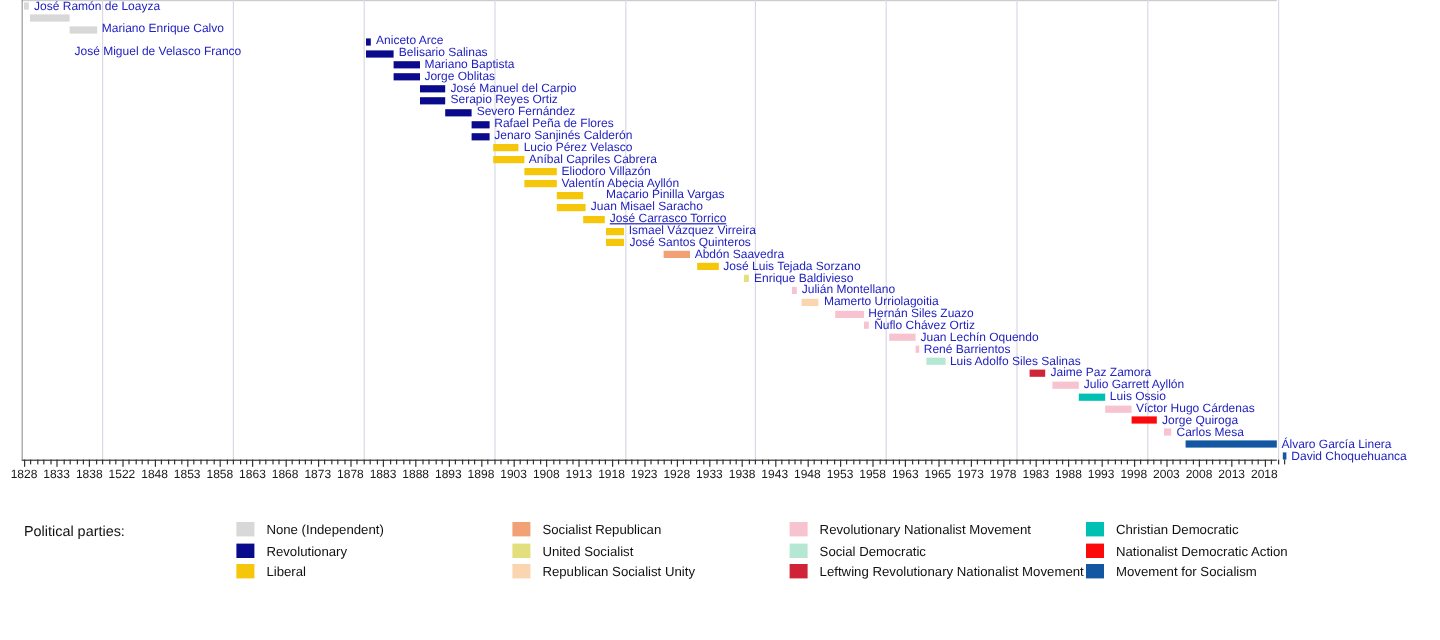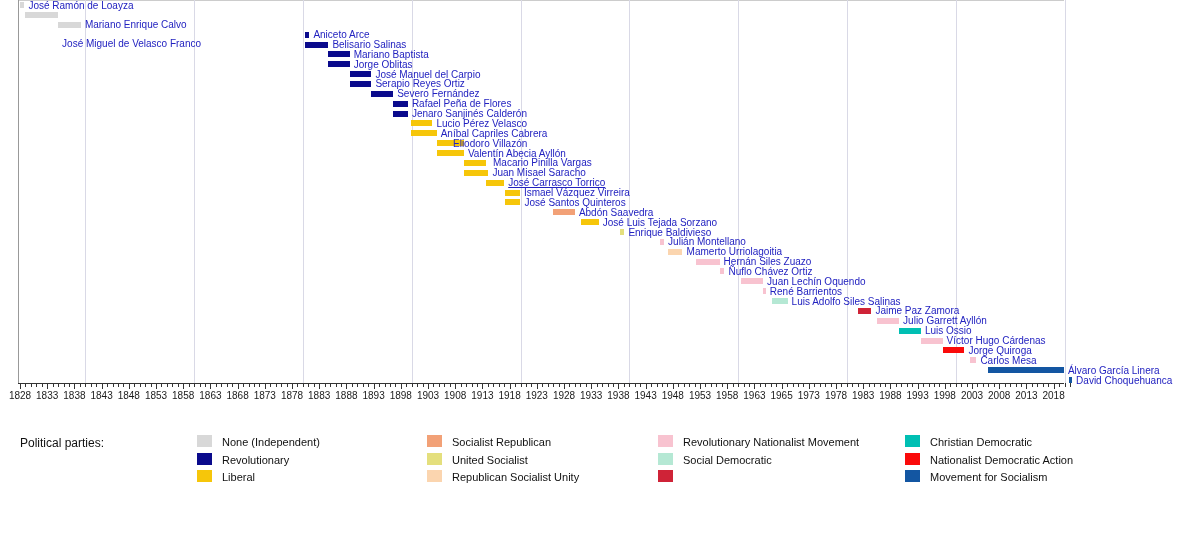--- a/index.html
+++ b/index.html
@@ -235,21 +235,21 @@
       <div class="tick" style="left: 1037.3px; top: 383px; height: 4px;"></div>
       <div class="tick" style="left: 1042.7px; top: 383px; height: 4px;"></div>
       <div class="tick" style="left: 1048.2px; top: 383px; height: 4px;"></div>
       <div class="tick" style="left: 1053.6px; top: 383px; height: 6px;"></div>
       <div class="tick" style="left: 1059px; top: 383px; height: 4px;"></div>
       <div class="tick" style="left: 1064.5px; top: 383px; height: 4px;"></div>
       <div class="tick" style="left: 1069.9px; top: 383px; height: 4px;"></div>
       <div class="tick-label" style="left: 20px; top: 390px;">1828</div>
       <div class="tick-label" style="left: 47.2px; top: 390px;">1833</div>
       <div class="tick-label" style="left: 74.4px; top: 390px;">1838</div>
-      <div class="tick-label" style="left: 101.6px; top: 390px;">1843</div>
+      <div class="tick-label" style="left: 101.6px; top: 390px;">1522</div>
       <div class="tick-label" style="left: 128.8px; top: 390px;">1848</div>
       <div class="tick-label" style="left: 156px; top: 390px;">1853</div>
       <div class="tick-label" style="left: 183.2px; top: 390px;">1858</div>
       <div class="tick-label" style="left: 210.4px; top: 390px;">1863</div>
       <div class="tick-label" style="left: 237.6px; top: 390px;">1868</div>
       <div class="tick-label" style="left: 264.8px; top: 390px;">1873</div>
       <div class="tick-label" style="left: 292px; top: 390px;">1878</div>
       <div class="tick-label" style="left: 319.2px; top: 390px;">1883</div>
       <div class="tick-label" style="left: 346.4px; top: 390px;">1888</div>
       <div class="tick-label" style="left: 373.6px; top: 390px;">1893</div>
@@ -300,25 +300,25 @@
       <div class="vp-label" style="left: 397.2px; top: 88.3px; color: rgb(34, 34, 192);">Severo Fernández</div>
       <div class="vp-bar" style="left: 393.2px; top: 100.7px; width: 14.7px; background: rgb(10, 10, 140);"></div>
       <div class="vp-label" style="left: 411.9px; top: 98.2px; color: rgb(34, 34, 192);">Rafael Peña de Flores</div>
       <div class="vp-bar" style="left: 393.2px; top: 110.5px; width: 14.7px; background: rgb(10, 10, 140);"></div>
       <div class="vp-label" style="left: 411.9px; top: 108px; color: rgb(34, 34, 192);">Jenaro Sanjinés Calderón</div>
       <div class="vp-bar" style="left: 410.6px; top: 120.4px; width: 21.8px; background: rgb(246, 198, 10);"></div>
       <div class="vp-label" style="left: 436.4px; top: 117.9px; color: rgb(34, 34, 192);">Lucio Pérez Velasco</div>
       <div class="vp-bar" style="left: 410.6px; top: 130.3px; width: 26.1px; background: rgb(246, 198, 10);"></div>
       <div class="vp-label" style="left: 440.7px; top: 127.8px; color: rgb(34, 34, 192);">Aníbal Capriles Cabrera</div>
       <div class="vp-bar" style="left: 436.7px; top: 140.2px; width: 27.2px; background: rgb(246, 198, 10);"></div>
-      <div class="vp-label" style="left: 453px; top: 137.7px; color: rgb(34, 34, 192);">Eliodoro Villazón</div>
+      <div class="vp-label" style="left: 468px; top: 137.7px; color: rgb(34, 34, 192);">Eliodoro Villazón</div>
       <div class="vp-bar" style="left: 436.7px; top: 150px; width: 27.2px; background: rgb(246, 198, 10);"></div>
       <div class="vp-label" style="left: 467.9px; top: 147.5px; color: rgb(34, 34, 192);">Valentín Abecia Ayllón</div>
       <div class="vp-bar" style="left: 463.9px; top: 159.9px; width: 21.8px; background: rgb(246, 198, 10);"></div>
-      <div class="vp-label" style="left: 493px; top: 157.4px; color: rgb(34, 34, 192); text-align: center;">Macario Pinilla Vargas</div>
+      <div class="vp-label" style="left: 505px; top: 157.4px; color: rgb(34, 34, 192); text-align: center;">Macario Pinilla Vargas</div>
       <div class="vp-bar" style="left: 463.9px; top: 169.8px; width: 24.5px; background: rgb(246, 198, 10);"></div>
       <div class="vp-label" style="left: 492.4px; top: 167.3px; color: rgb(34, 34, 192);">Juan Misael Saracho</div>
       <div class="vp-bar" style="left: 485.7px; top: 179.6px; width: 18.5px; background: rgb(246, 198, 10);"></div>
       <div class="vp-label" style="left: 508.2px; top: 177.1px; color: rgb(34, 34, 192); text-decoration: underline;">José Carrasco Torrico</div>
       <div class="vp-bar" style="left: 505.2px; top: 189.5px; width: 14.7px; background: rgb(246, 198, 10);"></div>
       <div class="vp-label" style="left: 523.9px; top: 187px; color: rgb(34, 34, 192);">Ismael Vázquez Virreira</div>
       <div class="vp-bar" style="left: 505.2px; top: 199.4px; width: 15.2px; background: rgb(246, 198, 10);"></div>
       <div class="vp-label" style="left: 524.5px; top: 196.9px; color: rgb(34, 34, 192); text-align: center;">José Santos Quinteros</div>
       <div class="vp-bar" style="left: 553.1px; top: 209.2px; width: 21.8px; background: rgb(242, 161, 119);"></div>
       <div class="vp-label" style="left: 578.9px; top: 206.7px; color: rgb(34, 34, 192);">Abdón Saavedra</div>
@@ -369,20 +369,21 @@
       <div class="legend-label" style="left: 452px; top: 11px;">Socialist Republican</div>
       <div class="swatch" style="left: 427px; top: 27.5px; background: rgb(228, 223, 125);"></div>
       <div class="legend-label" style="left: 452px; top: 28.5px;">United Socialist</div>
       <div class="swatch" style="left: 427px; top: 45px; background: rgb(251, 213, 175);"></div>
       <div class="legend-label" style="left: 452px; top: 46px;">Republican Socialist Unity</div>
       <div class="swatch" style="left: 658px; top: 10px; background: rgb(248, 195, 208);"></div>
       <div class="legend-label" style="left: 683px; top: 11px;">Revolutionary Nationalist Movement</div>
       <div class="swatch" style="left: 658px; top: 27.5px; background: rgb(181, 232, 212);"></div>
       <div class="legend-label" style="left: 683px; top: 28.5px;">Social Democratic</div>
       <div class="swatch" style="left: 658px; top: 45px; background: rgb(207, 35, 55);"></div>
+      <div class="legend-label" style="left: 683px; top: 46px;">Leftwing Revolutionary Nationalist Movement</div>
       <div class="swatch" style="left: 905px; top: 10px; background: rgb(0, 191, 179);"></div>
       <div class="legend-label" style="left: 930px; top: 11px;">Christian Democratic</div>
       <div class="swatch" style="left: 905px; top: 27.5px; background: rgb(250, 10, 10);"></div>
       <div class="legend-label" style="left: 930px; top: 28.5px;">Nationalist Democratic Action</div>
       <div class="swatch" style="left: 905px; top: 45px; background: rgb(19, 86, 162);"></div>
       <div class="legend-label" style="left: 930px; top: 46px;">Movement for Socialism</div>
     </div>
 </div>
 
 </body></html>

